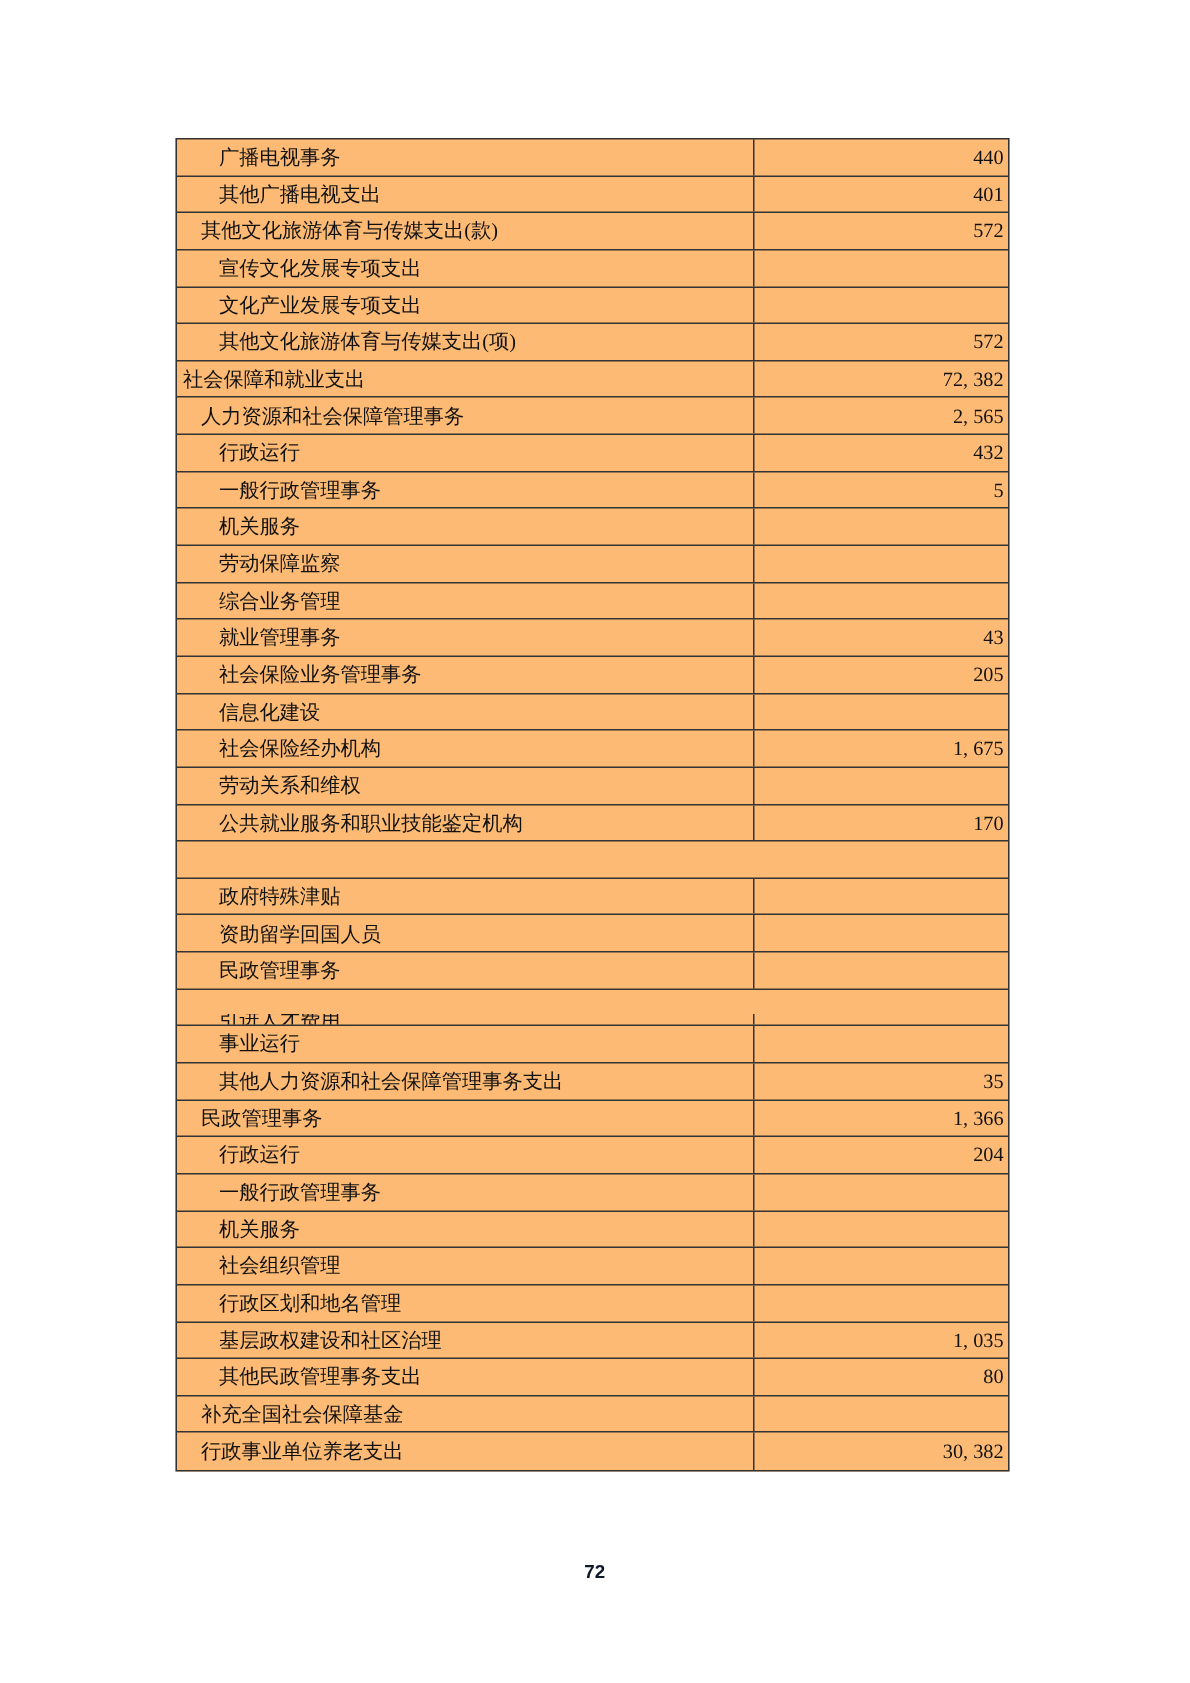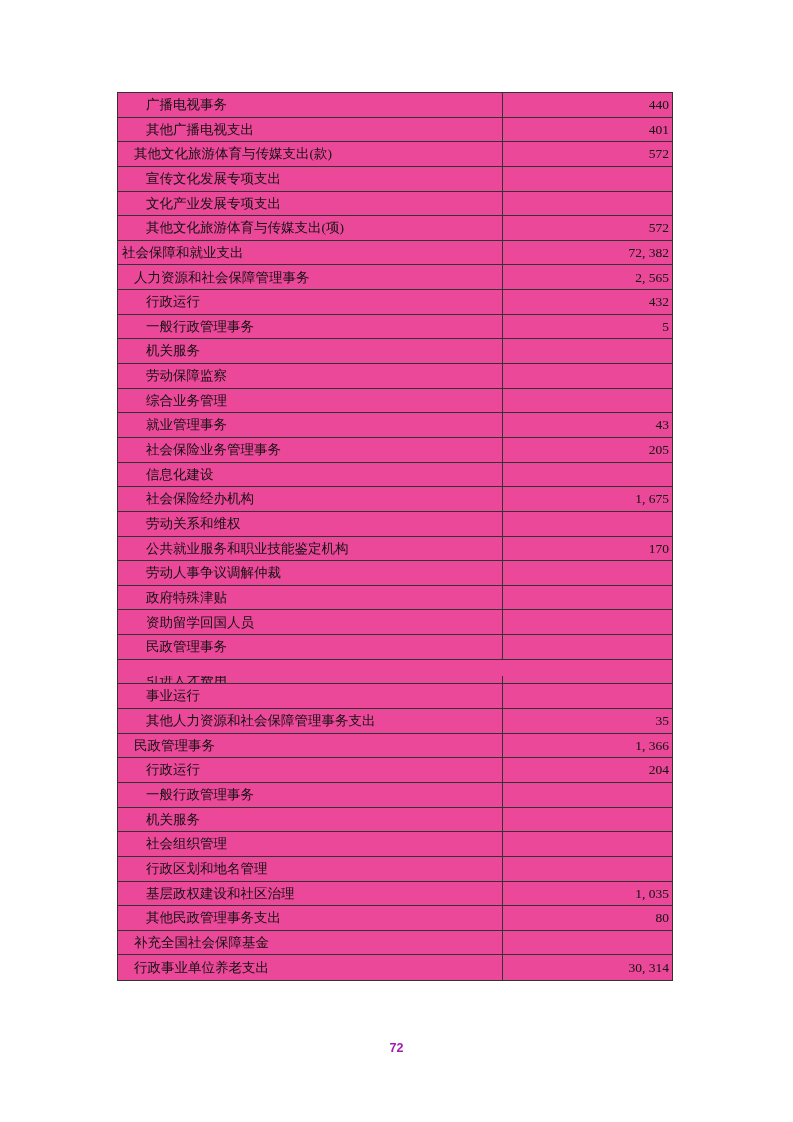--- a/index.html
+++ b/index.html
@@ -16,21 +16,21 @@
     font-family: "Liberation Serif", "DejaVu Serif", serif;
     color: #111111;
   }
   .budget-table {
     position: absolute;
     left: 117px;
     top: 92px;
     width: 556px;
     box-sizing: border-box;
     border: 1px solid #333333;
-    background: #ec4899;
+    background: #fdba74;
   }
   .row {
     display: flex;
     height: 24.65px;
     box-sizing: border-box;
     border-bottom: 1px solid #333333;
   }
   .row:last-child {
     border-bottom: 0;
   }
@@ -54,21 +54,21 @@
   }
   .page-number {
     position: absolute;
     left: 0;
     top: 1041px;
     width: 100%;
     text-align: center;
     font-family: "Liberation Sans", "DejaVu Sans", sans-serif;
     font-size: 12.5px;
     font-weight: 700;
-    color: #a21caf;
+    color: #0f172a;
   }
 </style>
 </head>
 <body>
 
 <div class="page">
 
   <div class="budget-table">
     <div>
         <div class="row">
@@ -141,21 +141,20 @@
         </div>
         <div class="row">
           <div class="cell name" style="padding-left: 28px;">劳动关系和维权</div>
           <div class="cell value"></div>
         </div>
         <div class="row">
           <div class="cell name" style="padding-left: 28px;">公共就业服务和职业技能鉴定机构</div>
           <div class="cell value">170</div>
         </div>
         <div class="row">
-          <div class="cell name" style="padding-left: 28px;">劳动人事争议调解仲裁</div>
           <div class="cell value"></div>
         </div>
         <div class="row">
           <div class="cell name" style="padding-left: 28px;">政府特殊津贴</div>
           <div class="cell value"></div>
         </div>
         <div class="row">
           <div class="cell name" style="padding-left: 28px;">资助留学回国人员</div>
           <div class="cell value"></div>
         </div>
@@ -206,20 +205,20 @@
         <div class="row">
           <div class="cell name" style="padding-left: 28px;">其他民政管理事务支出</div>
           <div class="cell value">80</div>
         </div>
         <div class="row">
           <div class="cell name" style="padding-left: 16px;">补充全国社会保障基金</div>
           <div class="cell value"></div>
         </div>
         <div class="row">
           <div class="cell name" style="padding-left: 16px;">行政事业单位养老支出</div>
-          <div class="cell value">30, 314</div>
+          <div class="cell value">30, 382</div>
         </div>
       </div>
   </div>
 
   <div class="page-number">72</div>
 
 </div>
 
 </body></html>

